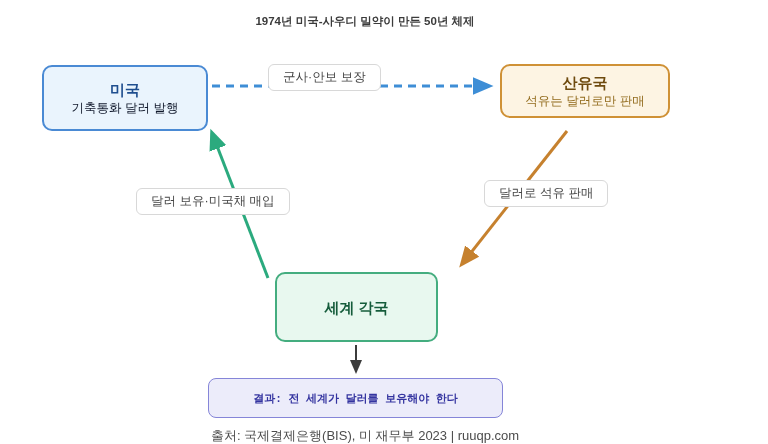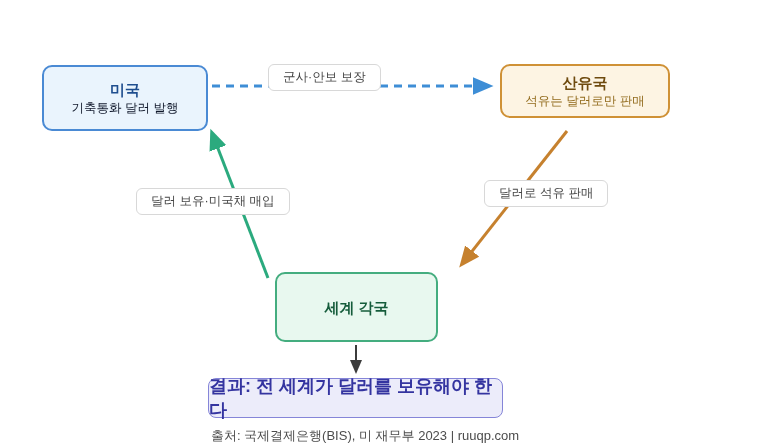--- a/index.html
+++ b/index.html
@@ -24,21 +24,21 @@
   .node-sub   { font-size: 12.5px; line-height: 1; }
 
   .node-usa   { left: 42px;  top: 65px;  width: 166px; height: 66px; text-align: right; }
   .node-oil   { left: 500px; top: 64px;  width: 170px; height: 54px; }
   .node-world { left: 275px; top: 272px; width: 163px; height: 70px; }
 
   .node-result {
     left: 208px; top: 378px; width: 295px; height: 40px;
     border-radius: 8px; border-width: 1.5px;
   }
-  .node-result .result-label { font-size: 18px; font-weight: bold; }
+  .node-result .result-label { font-size: 11px; font-weight: bold; font-family: Liberation Mono, monospace; }
 
   .arrows { position: absolute; left: 0; top: 0; z-index: 3; pointer-events: none; }
 
   .edge-label {
     position: absolute; z-index: 4;
     background: #ffffff; border: 1px solid #d8d8d8; border-radius: 6px;
     padding: 5px 14px; font-size: 12.5px; color: #454545; white-space: nowrap;
     line-height: 1.2;
   }
   .edge-label-security { left: 268px; top: 64px; }
@@ -48,20 +48,21 @@
   .source-footer {
     position: absolute; left: 0; top: 427px; width: 730px;
     text-align: center; font-size: 13px; color: #4c4c4c;
   }
 </style>
 </head>
 <body>
 
 <div class="canvas">
 
+  <div class="diagram-title">1974년 미국-사우디 밀약이 만든 50년 체제</div>
 
   <div class="node node-usa" style="background: rgb(234, 244, 253); border-color: rgb(74, 138, 212);">
     <div class="node-title" style="color: rgb(31, 78, 143);">미국</div>
     <div class="node-sub" style="color: #0f172a;">기축통화 달러 발행</div>
   </div>
 
   <div class="node node-oil" style="background: rgb(253, 244, 227); border-color: rgb(207, 145, 54);">
     <div class="node-title" style="color: rgb(110, 74, 14);">산유국</div>
     <div class="node-sub" style="color: rgb(146, 107, 29);">석유는 달러로만 판매</div>
   </div>

